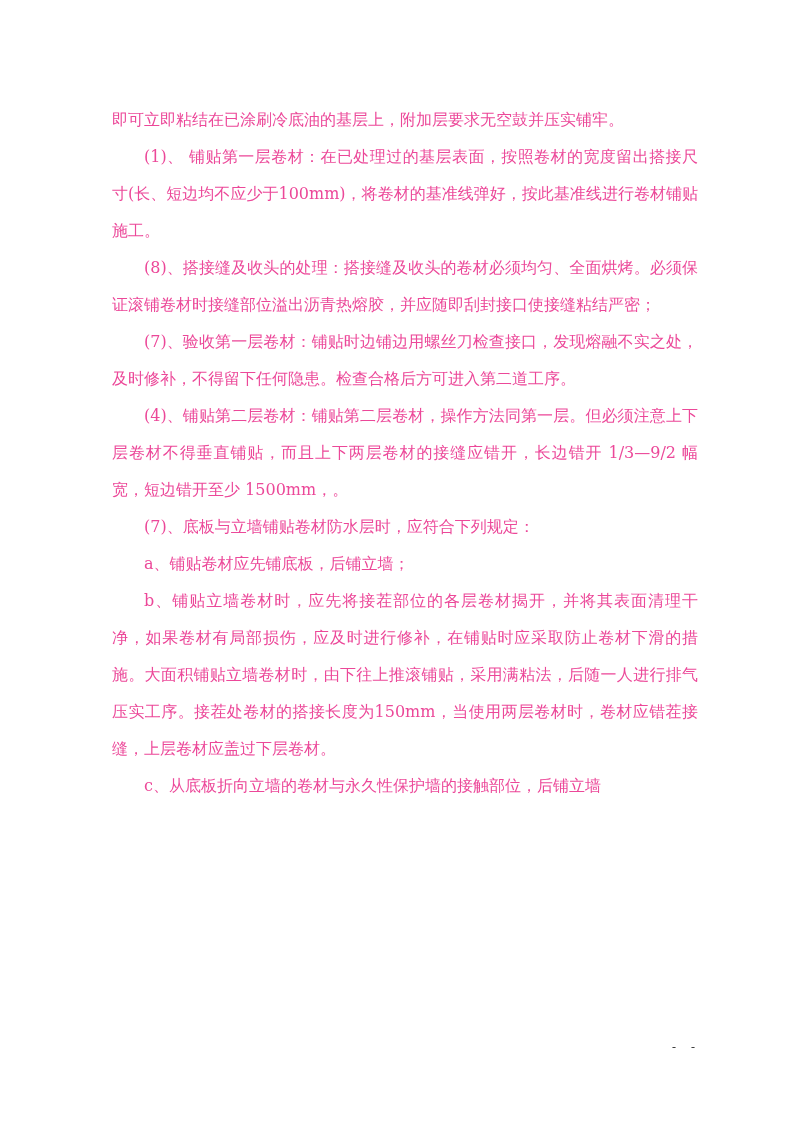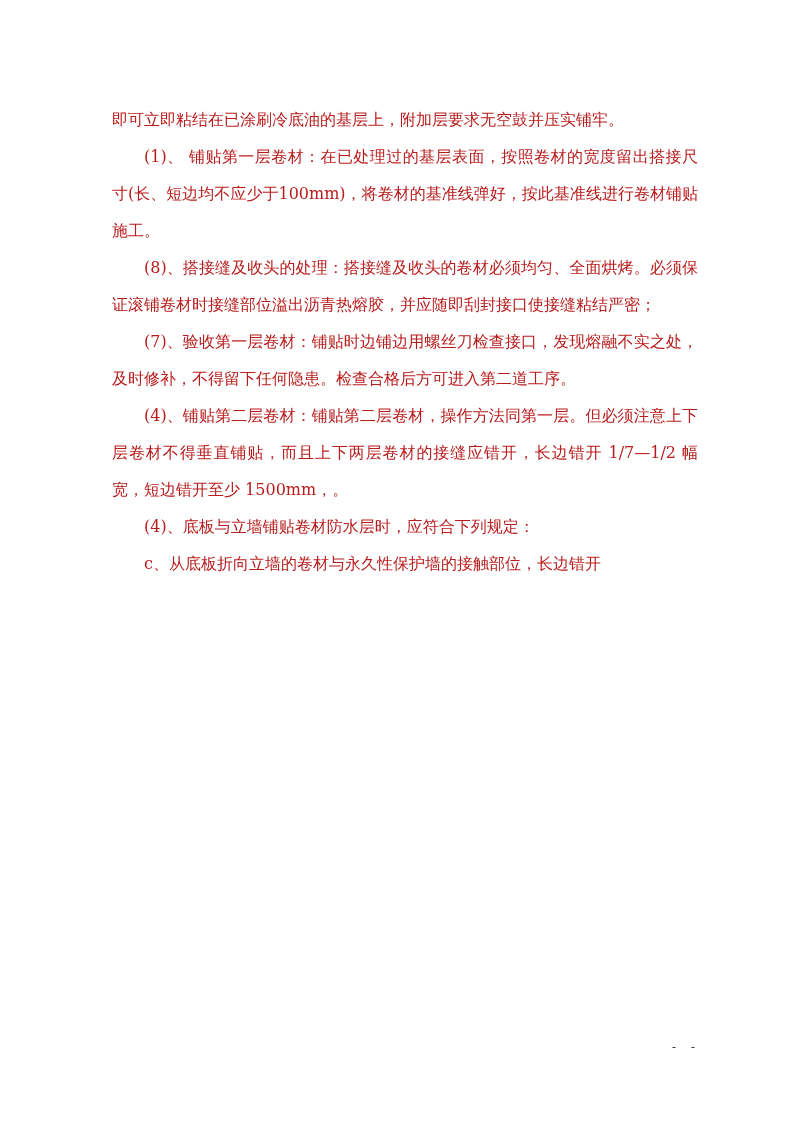--- a/index.html
+++ b/index.html
@@ -4,21 +4,21 @@
   <style>
     html, body { margin: 0; padding: 0; background: #ffffff; }
     body { width: 793px; height: 1122px; position: relative; overflow: hidden; }
     .page {
       position: absolute;
       left: 112px;
       top: 101px;
       width: 586px;
       font-family: "DejaVu Serif", "Liberation Serif", serif;
       font-size: 16px;
-      color: #b91c1c;
+      color: #ec4899;
       line-height: 37px;
     }
     .para { margin: 0; text-align: justify; text-align-last: left; }
     .indent { text-indent: 32px; }
     .heading { font-weight: bold; text-indent: 32px; font-family: "DejaVu Sans", "Liberation Sans", sans-serif; }
     .footer {
       position: absolute;
       left: 672px;
       top: 1040px;
       font-family: "Liberation Serif", serif;
@@ -28,18 +28,20 @@
     }
   </style>
 </head>
 <body>
 
 <div class="page">
   <p class="para">即可立即粘结在已涂刷冷底油的基层上，附加层要求无空鼓并压实铺牢。</p>
   <p class="para indent"> (1)、  铺贴第一层卷材：在已处理过的基层表面，按照卷材的宽度留出搭接尺寸(长、短边均不应少于100mm)，将卷材的基准线弹好，按此基准线进行卷材铺贴施工。</p>
   <p class="para indent">(8)、搭接缝及收头的处理：搭接缝及收头的卷材必须均匀、全面烘烤。必须保证滚铺卷材时接缝部位溢出沥青热熔胶，并应随即刮封接口使接缝粘结严密；</p>
   <p class="para indent">(7)、验收第一层卷材：铺贴时边铺边用螺丝刀检查接口，发现熔融不实之处，及时修补，不得留下任何隐患。检查合格后方可进入第二道工序。</p>
-  <p class="para indent">(4)、铺贴第二层卷材：铺贴第二层卷材，操作方法同第一层。但必须注意上下层卷材不得垂直铺贴，而且上下两层卷材的接缝应错开，长边错开 1/7—1/2 幅宽，短边错开至少 1500mm，。</p>
-  <p class="para indent"> (4)、底板与立墙铺贴卷材防水层时，应符合下列规定：</p>
-  <p class="para indent">c、从底板折向立墙的卷材与永久性保护墙的接触部位，长边错开</p>
+  <p class="para indent">(4)、铺贴第二层卷材：铺贴第二层卷材，操作方法同第一层。但必须注意上下层卷材不得垂直铺贴，而且上下两层卷材的接缝应错开，长边错开 1/3—9/2 幅宽，短边错开至少 1500mm，。</p>
+  <p class="para indent"> (7)、底板与立墙铺贴卷材防水层时，应符合下列规定：</p>
+  <p class="para indent">a、铺贴卷材应先铺底板，后铺立墙；</p>
+  <p class="para indent">b、铺贴立墙卷材时，应先将接茬部位的各层卷材揭开，并将其表面清理干净，如果卷材有局部损伤，应及时进行修补，在铺贴时应采取防止卷材下滑的措施。大面积铺贴立墙卷材时，由下往上推滚铺贴，采用满粘法，后随一人进行排气压实工序。接茬处卷材的搭接长度为150mm，当使用两层卷材时，卷材应错茬接缝，上层卷材应盖过下层卷材。</p>
+  <p class="para indent">c、从底板折向立墙的卷材与永久性保护墙的接触部位，后铺立墙</p>
 </div>
 
 <div class="footer">- -</div>
 
 </body></html>

